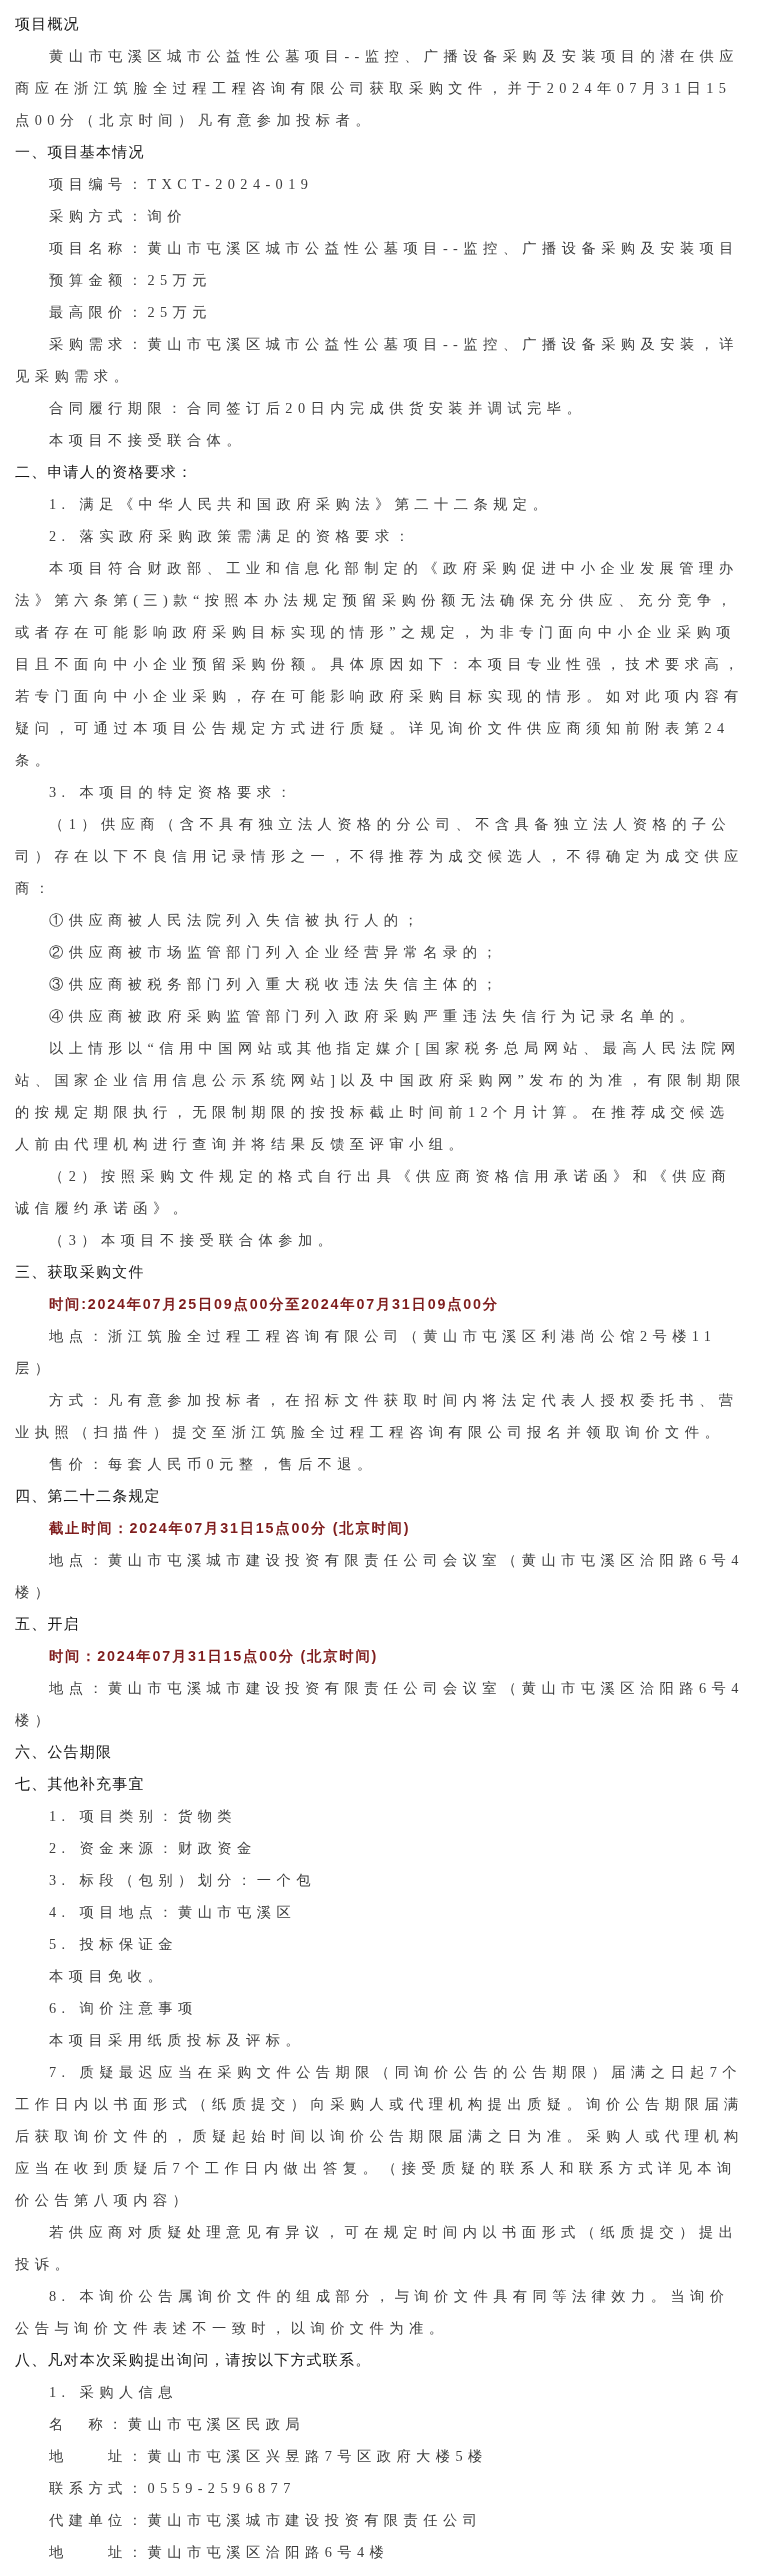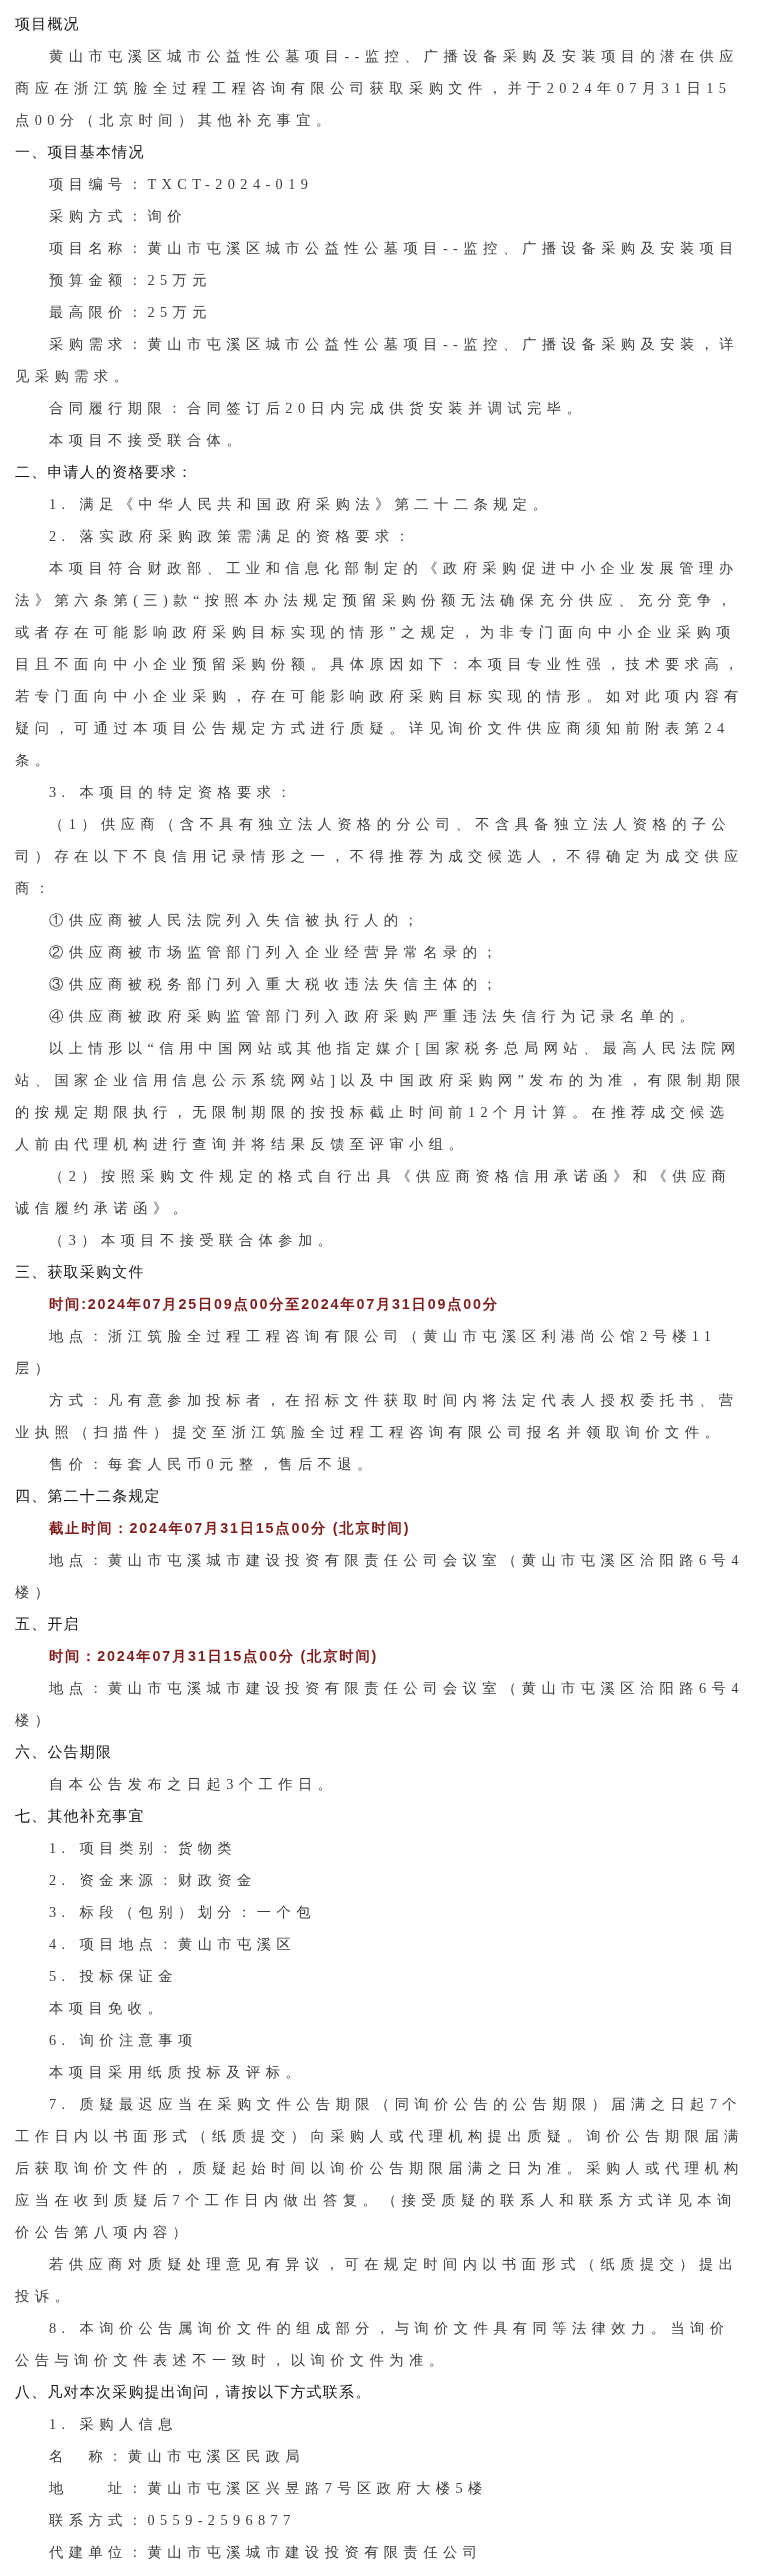--- a/index.html
+++ b/index.html
@@ -32,21 +32,21 @@
     color: #7f1d1d;
     letter-spacing: 1.8px;
   }
 </style>
 </head>
 <body>
 
 <div class="doc">
   <div class="line title">项目概况</div>
   <div>
-      <div class="line p">黄山市屯溪区城市公益性公墓项目--监控、广播设备采购及安装项目的潜在供应商应在浙江筑脸全过程工程咨询有限公司获取采购文件，并于2024年07月31日15点00分（北京时间）其他补充事宜。</div>
+      <div class="line p">黄山市屯溪区城市公益性公墓项目--监控、广播设备采购及安装项目的潜在供应商应在浙江筑脸全过程工程咨询有限公司获取采购文件，并于2024年07月31日15点00分（北京时间）凡有意参加投标者。</div>
       <div class="line h">一、项目基本情况</div>
       <div class="line p">项目编号：TXCT-2024-019</div>
       <div class="line p">采购方式：询价</div>
       <div class="line p">项目名称：黄山市屯溪区城市公益性公墓项目--监控、广播设备采购及安装项目</div>
       <div class="line p">预算金额：25万元</div>
       <div class="line p">最高限价：25万元</div>
       <div class="line p">采购需求：黄山市屯溪区城市公益性公墓项目--监控、广播设备采购及安装，详见采购需求。</div>
       <div class="line p">合同履行期限：合同签订后20日内完成供货安装并调试完毕。</div>
       <div class="line p">本项目不接受联合体。</div>
       <div class="line h">二、申请人的资格要求：</div>
@@ -67,21 +67,20 @@
       <div class="line p">地点：浙江筑脸全过程工程咨询有限公司（黄山市屯溪区利港尚公馆2号楼11层）</div>
       <div class="line p">方式：凡有意参加投标者，在招标文件获取时间内将法定代表人授权委托书、营业执照（扫描件）提交至浙江筑脸全过程工程咨询有限公司报名并领取询价文件。</div>
       <div class="line p">售价：每套人民币0元整，售后不退。</div>
       <div class="line h">四、第二十二条规定</div>
       <div class="line p time">截止时间：2024年07月31日15点00分 (北京时间)</div>
       <div class="line p">地点：黄山市屯溪城市建设投资有限责任公司会议室（黄山市屯溪区洽阳路6号4楼）</div>
       <div class="line h">五、开启</div>
       <div class="line p time">时间：2024年07月31日15点00分 (北京时间)</div>
       <div class="line p">地点：黄山市屯溪城市建设投资有限责任公司会议室（黄山市屯溪区洽阳路6号4楼）</div>
       <div class="line h">六、公告期限</div>
-      <div class="line p">自本公告发布之日起3个工作日。</div>
       <div class="line h">七、其他补充事宜</div>
       <div class="line p">1. 项目类别：货物类</div>
       <div class="line p">2. 资金来源：财政资金</div>
       <div class="line p">3. 标段（包别）划分：一个包</div>
       <div class="line p">4. 项目地点：黄山市屯溪区</div>
       <div class="line p">5. 投标保证金</div>
       <div class="line p">本项目免收。</div>
       <div class="line p">6. 询价注意事项</div>
       <div class="line p">本项目采用纸质投标及评标。</div>
       <div class="line p">7. 质疑最迟应当在采购文件公告期限（同询价公告的公告期限）届满之日起7个工作日内以书面形式（纸质提交）向采购人或代理机构提出质疑。询价公告期限届满后获取询价文件的，质疑起始时间以询价公告期限届满之日为准。采购人或代理机构应当在收到质疑后7个工作日内做出答复。（接受质疑的联系人和联系方式详见本询价公告第八项内容）</div>

